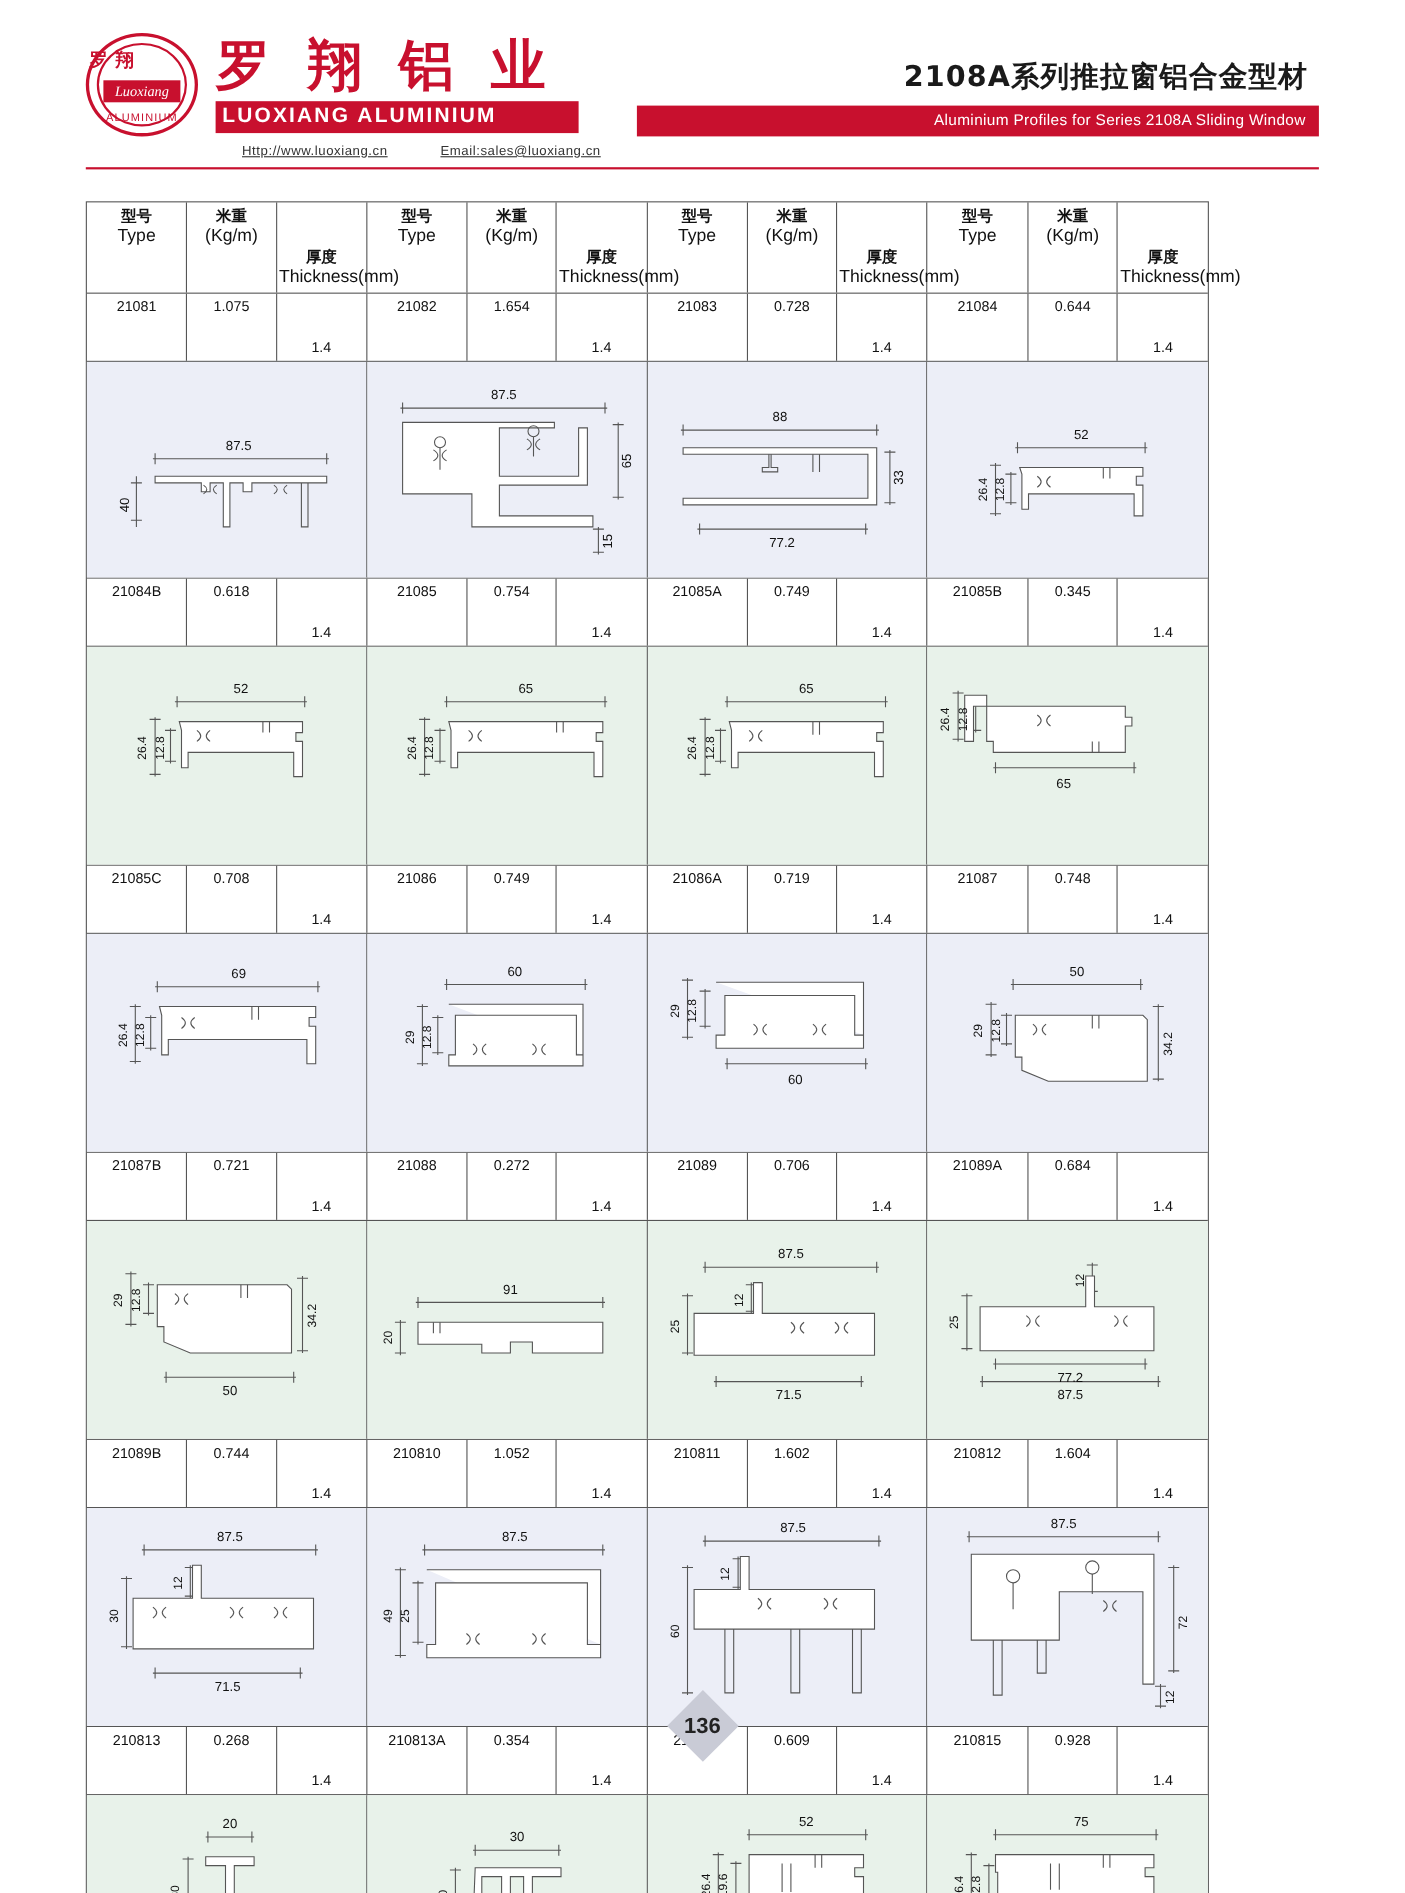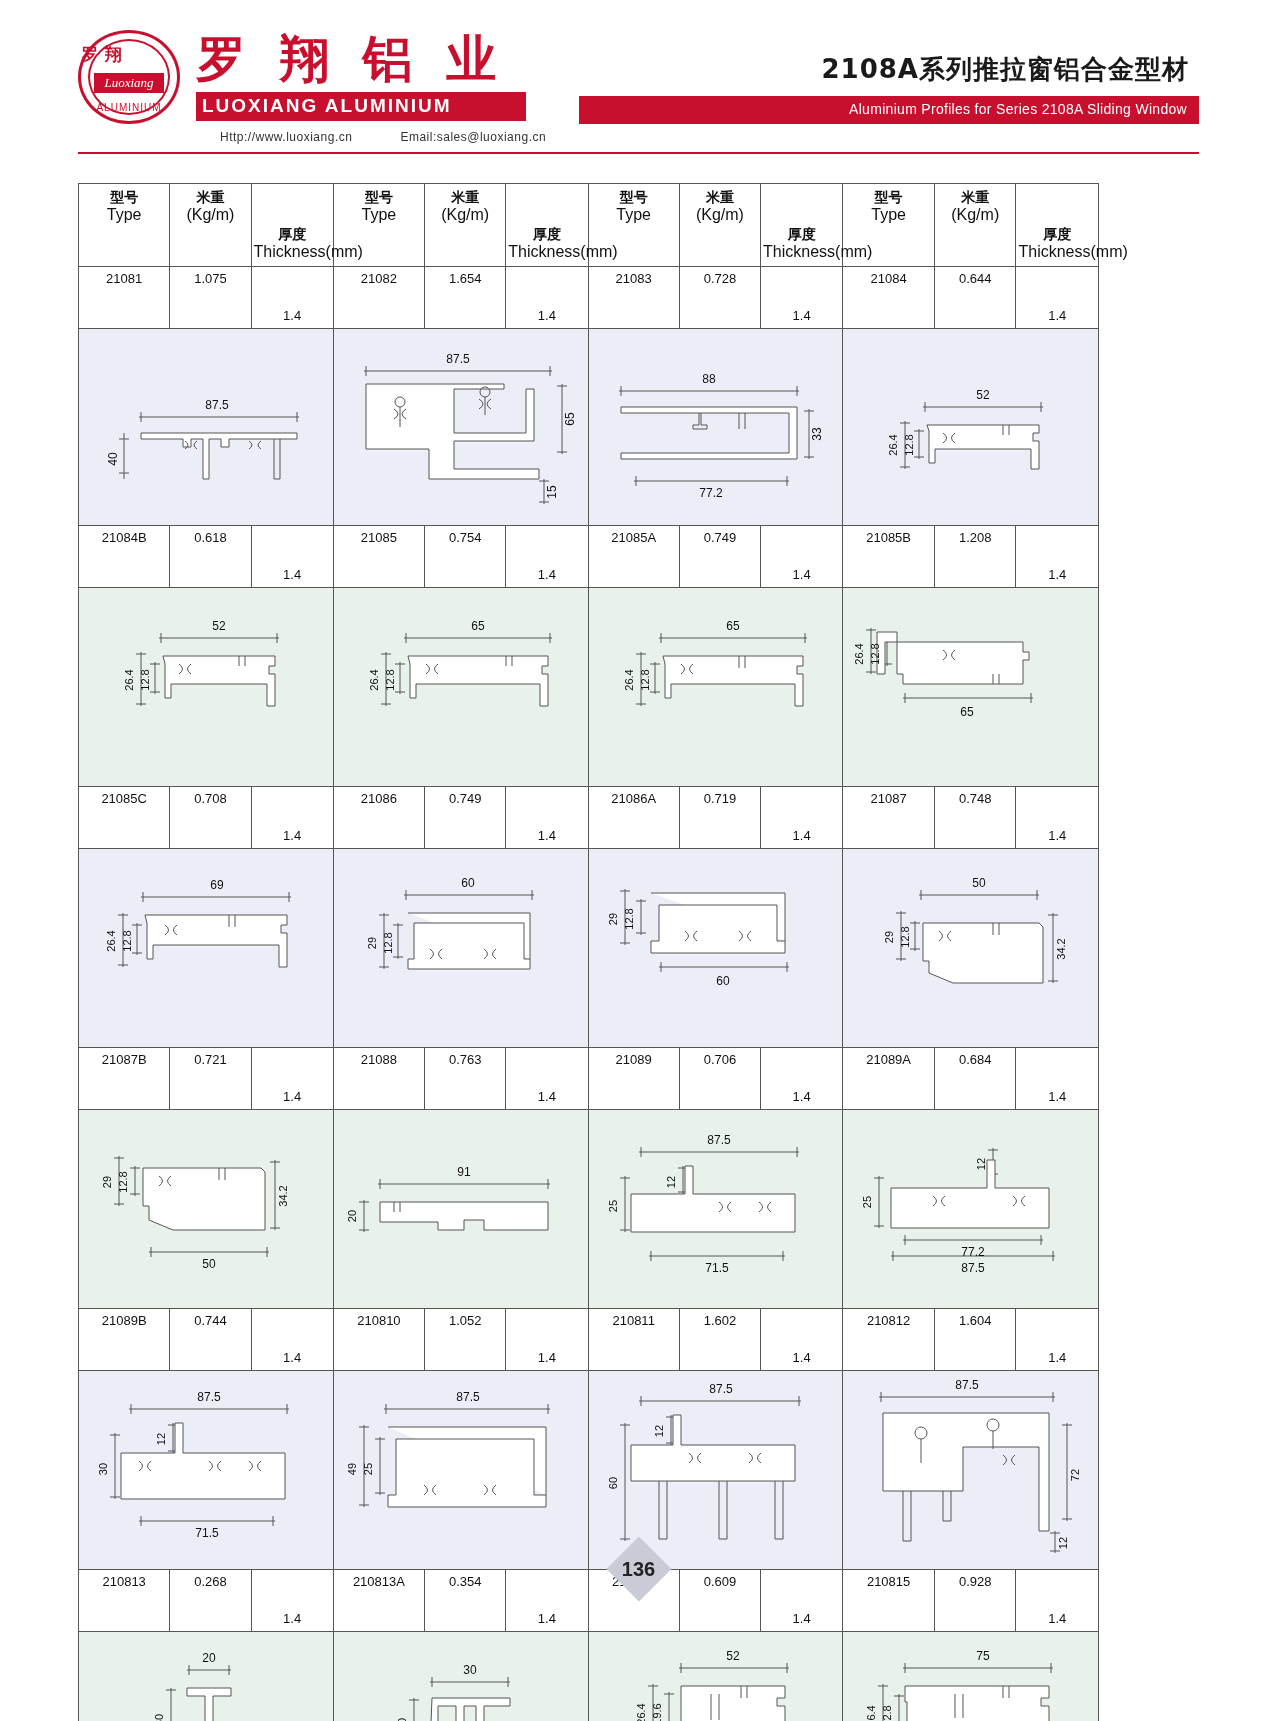--- a/index.html
+++ b/index.html
@@ -106,20 +106,21 @@
     box-sizing: border-box;
   }
   .logo-url {
     margin-top: 9px;
     font-size: 12px;
     color: #333;
     letter-spacing: 0.5px;
     display: flex;
     gap: 48px;
     padding-left: 24px;
+    text-decoration: underline;
   }
   .header-right {
     position: absolute;
     right: 78px;
     top: 52px;
     text-align: right;
     width: 620px;
   }
   .header-title-cn {
     font-family: "DejaVu Sans", sans-serif;
@@ -445,21 +446,21 @@
         <div class="spec-sub w-wt">0.754</div>
         <div class="spec-sub w-th">1.4</div>
       </div>
     <div class="spec-cell">
         <div class="spec-sub w-type">21085A</div>
         <div class="spec-sub w-wt">0.749</div>
         <div class="spec-sub w-th">1.4</div>
       </div>
     <div class="spec-cell">
         <div class="spec-sub w-type">21085B</div>
-        <div class="spec-sub w-wt">1.208</div>
+        <div class="spec-sub w-wt">0.345</div>
         <div class="spec-sub w-th">1.4</div>
       </div>
   </div>
 
   <div class="draw-row" style="height:198px">
 
     <div class="draw-cell tint-b">
       <svg width="255" height="198" viewBox="0 0 255 198">
         <g stroke="#555" stroke-width="1" fill="none">
           <path d="M80 50 L200 50 M82 45 L82 55 M198 45 L198 55"></path>
@@ -617,21 +618,21 @@
   </div>
 
   <div class="spec-row">
     <div class="spec-cell">
         <div class="spec-sub w-type">21087B</div>
         <div class="spec-sub w-wt">0.721</div>
         <div class="spec-sub w-th">1.4</div>
       </div>
     <div class="spec-cell">
         <div class="spec-sub w-type">21088</div>
-        <div class="spec-sub w-wt">0.763</div>
+        <div class="spec-sub w-wt">0.272</div>
         <div class="spec-sub w-th">1.4</div>
       </div>
     <div class="spec-cell">
         <div class="spec-sub w-type">21089</div>
         <div class="spec-sub w-wt">0.706</div>
         <div class="spec-sub w-th">1.4</div>
       </div>
     <div class="spec-cell">
         <div class="spec-sub w-type">21089A</div>
         <div class="spec-sub w-wt">0.684</div>

